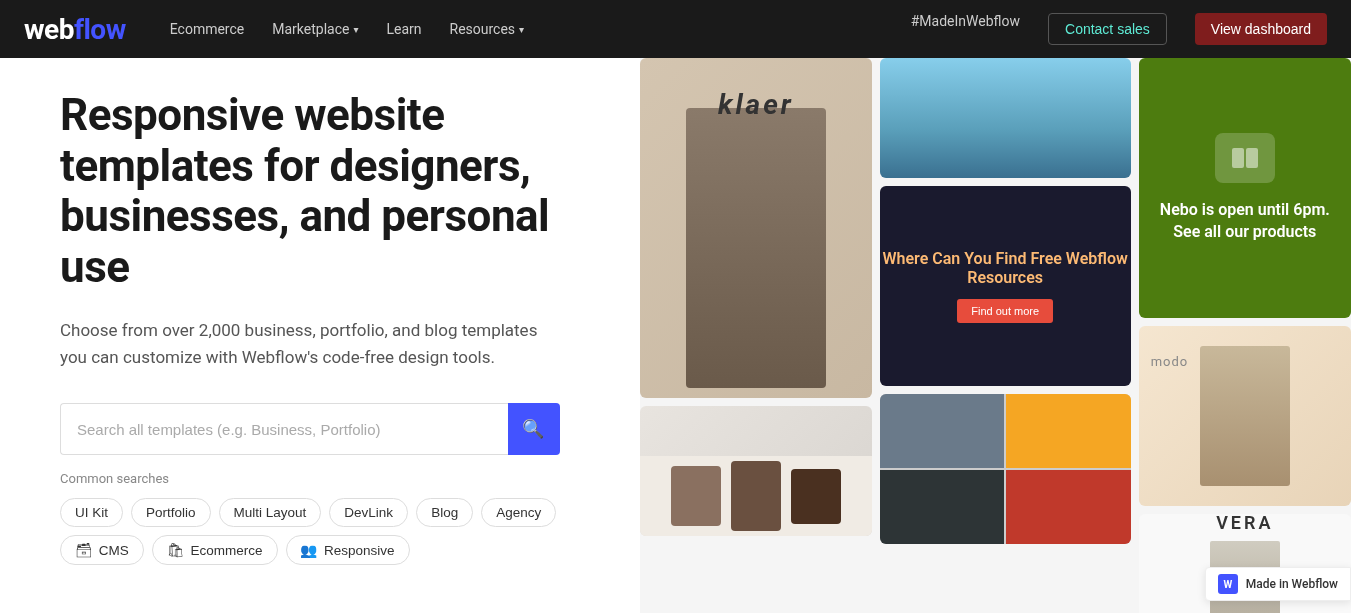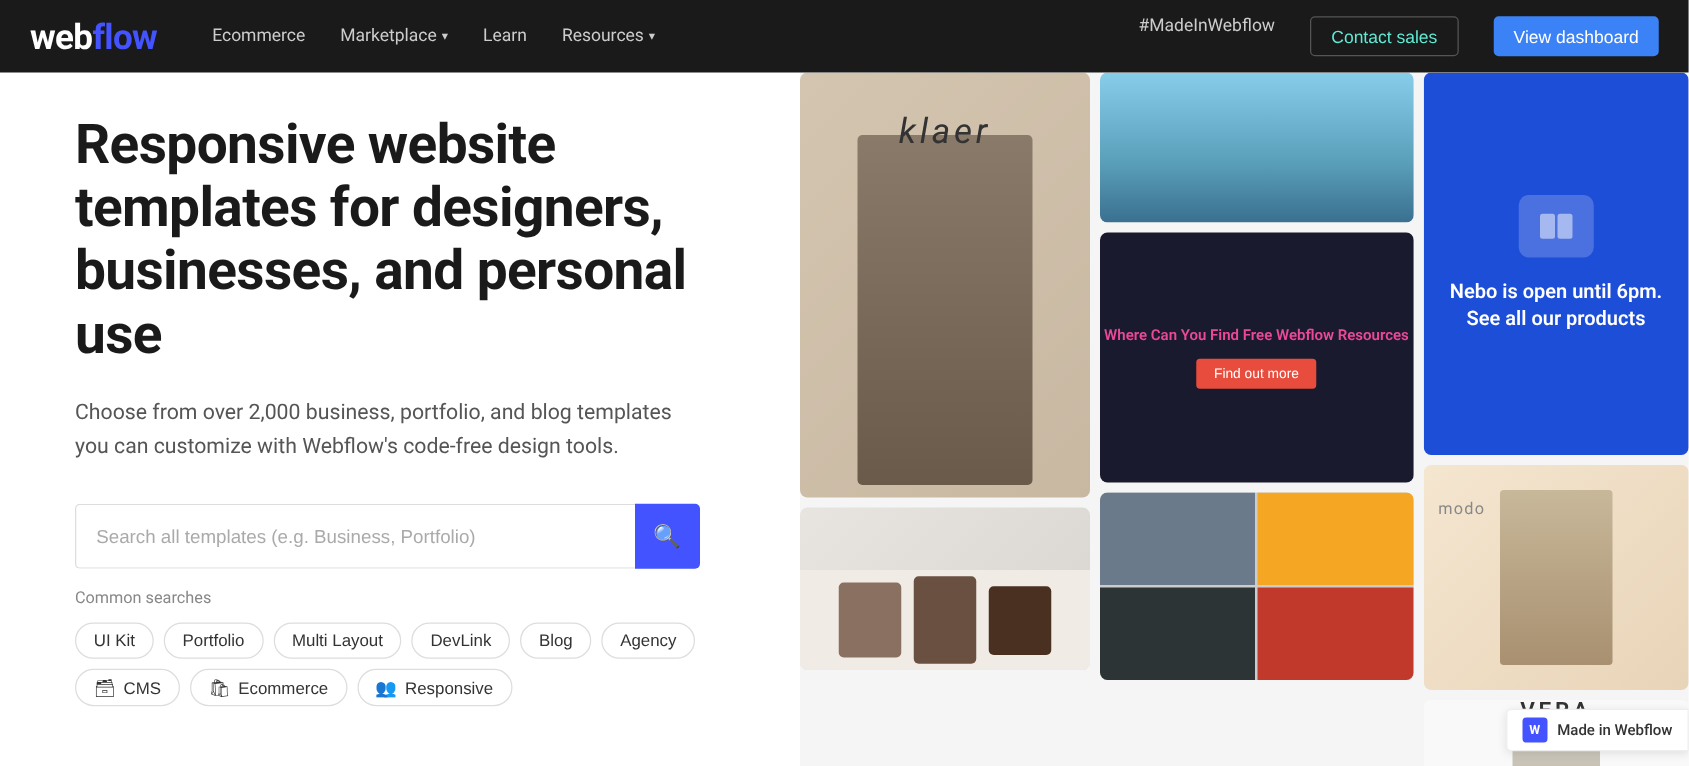--- a/index.html
+++ b/index.html
@@ -55,21 +55,21 @@
     .btn-contact {
       background: transparent;
       border: 1px solid #555;
       color: #5eead4;
       font-size: 14px;
       padding: 7px 16px;
       border-radius: 4px;
       cursor: pointer;
     }
     .btn-dashboard {
-      background: #3b82f6;
+      background: #7f1d1d;
       border: none;
       color: #fff;
       font-size: 14px;
       padding: 8px 16px;
       border-radius: 4px;
       cursor: pointer;
       font-weight: 500;
     }
 
     
@@ -193,21 +193,21 @@
       display: flex;
       align-items: center;
       justify-content: center;
     }
     .card-fashion-text {
       position: absolute;
       top: 30px;
       left: 50%;
       transform: translateX(-50%);
       font-size: 28px;
-      font-weight: 400;
+      font-weight: 700;
       color: #333;
       letter-spacing: 3px;
       font-style: italic;
       white-space: nowrap;
     }
     .card-fashion-figure {
       width: 140px;
       height: 280px;
       background: linear-gradient(180deg, #8a7a6a 0%, #6a5a4a 100%);
       border-radius: 4px;
@@ -245,22 +245,22 @@
       height: 200px;
       background: #1a1a2e;
       position: relative;
       display: flex;
       flex-direction: column;
       align-items: center;
       justify-content: center;
       gap: 8px;
     }
     .card-webflow-resources-title {
-      color: #ec4899;
-      font-size: 12px;
+      color: #fdba74;
+      font-size: 16px;
       font-weight: 600;
       text-align: center;
     }
     .card-red-btn {
       background: #e74c3c;
       color: #fff;
       border: none;
       padding: 6px 14px;
       border-radius: 3px;
       font-size: 11px;
@@ -284,22 +284,22 @@
       color: #fff;
     }
     .design-cell:nth-child(1) { background: #6a7a8a; }
     .design-cell:nth-child(2) { background: #f5a623; }
     .design-cell:nth-child(3) { background: #2d3436; }
     .design-cell:nth-child(4) { background: #c0392b; }
 
     
     .col3 { flex: 1.1; }
     .card-blue-promo {
-      height: 306px;
-      background: #1d4ed8;
+      height: 260px;
+      background: #4d7c0f;
       display: flex;
       flex-direction: column;
       align-items: center;
       justify-content: center;
       padding: 20px;
       position: relative;
     }
     .card-blue-icon {
       width: 60px;
       height: 50px;

